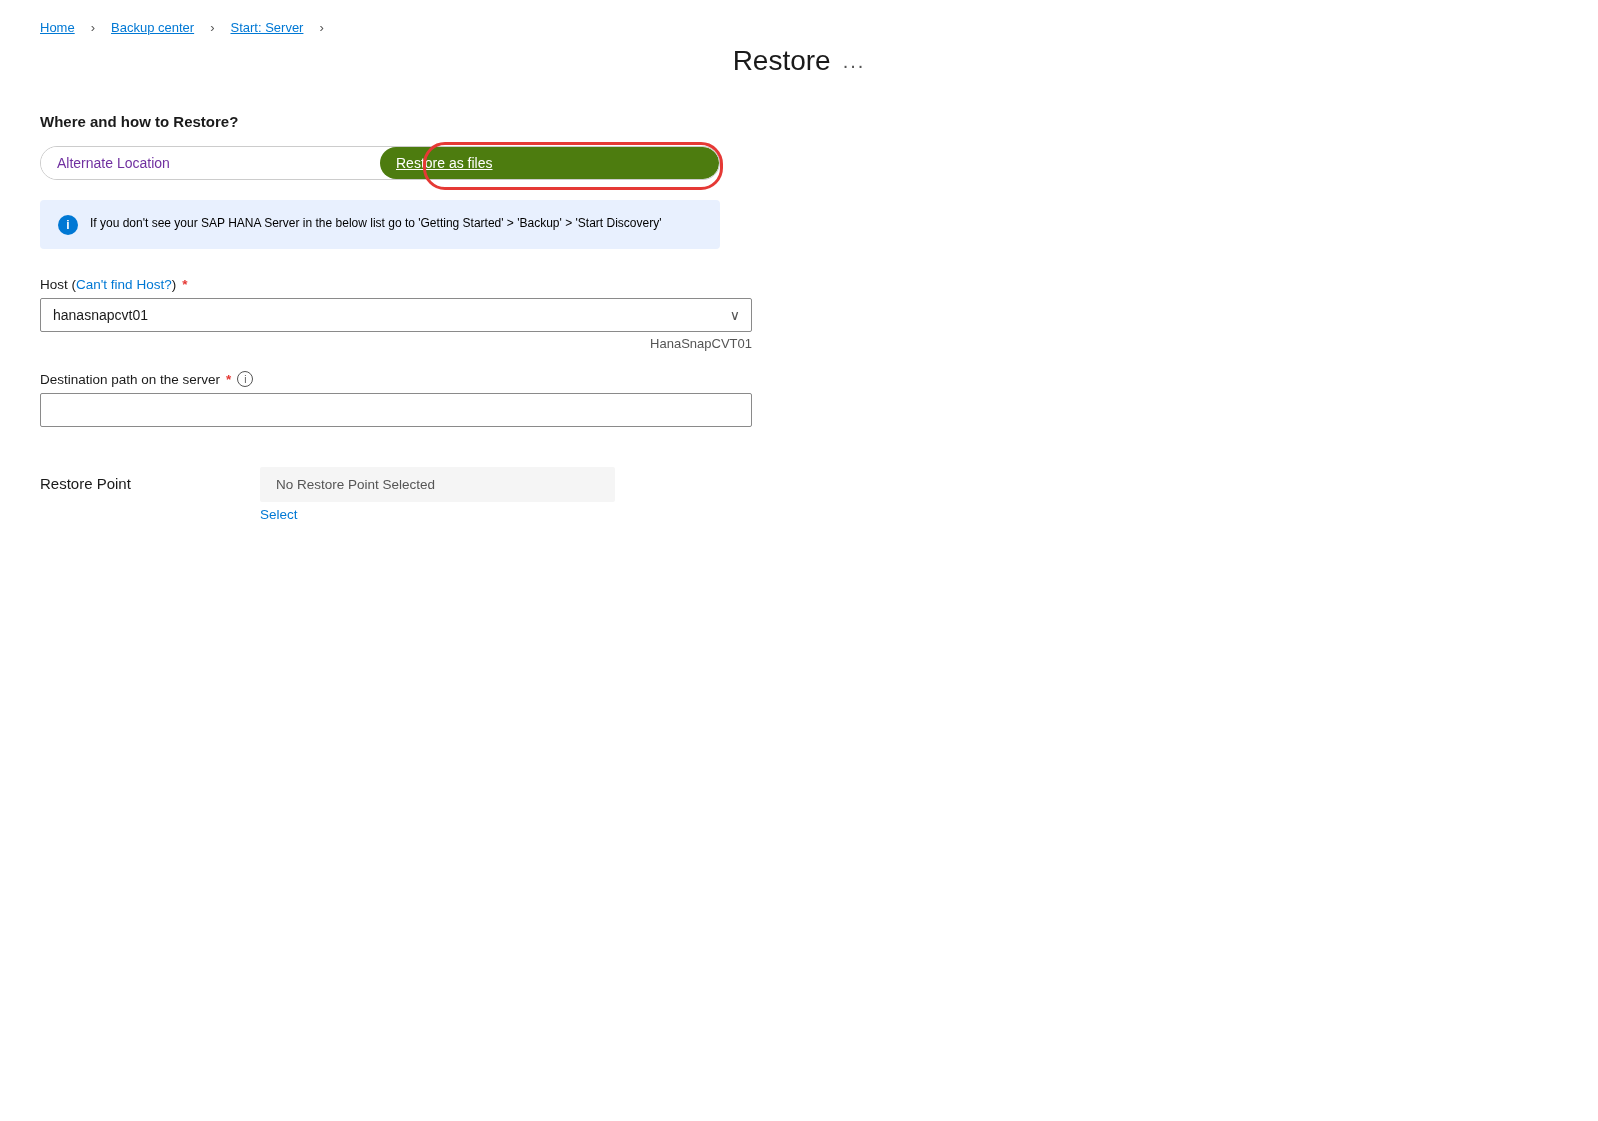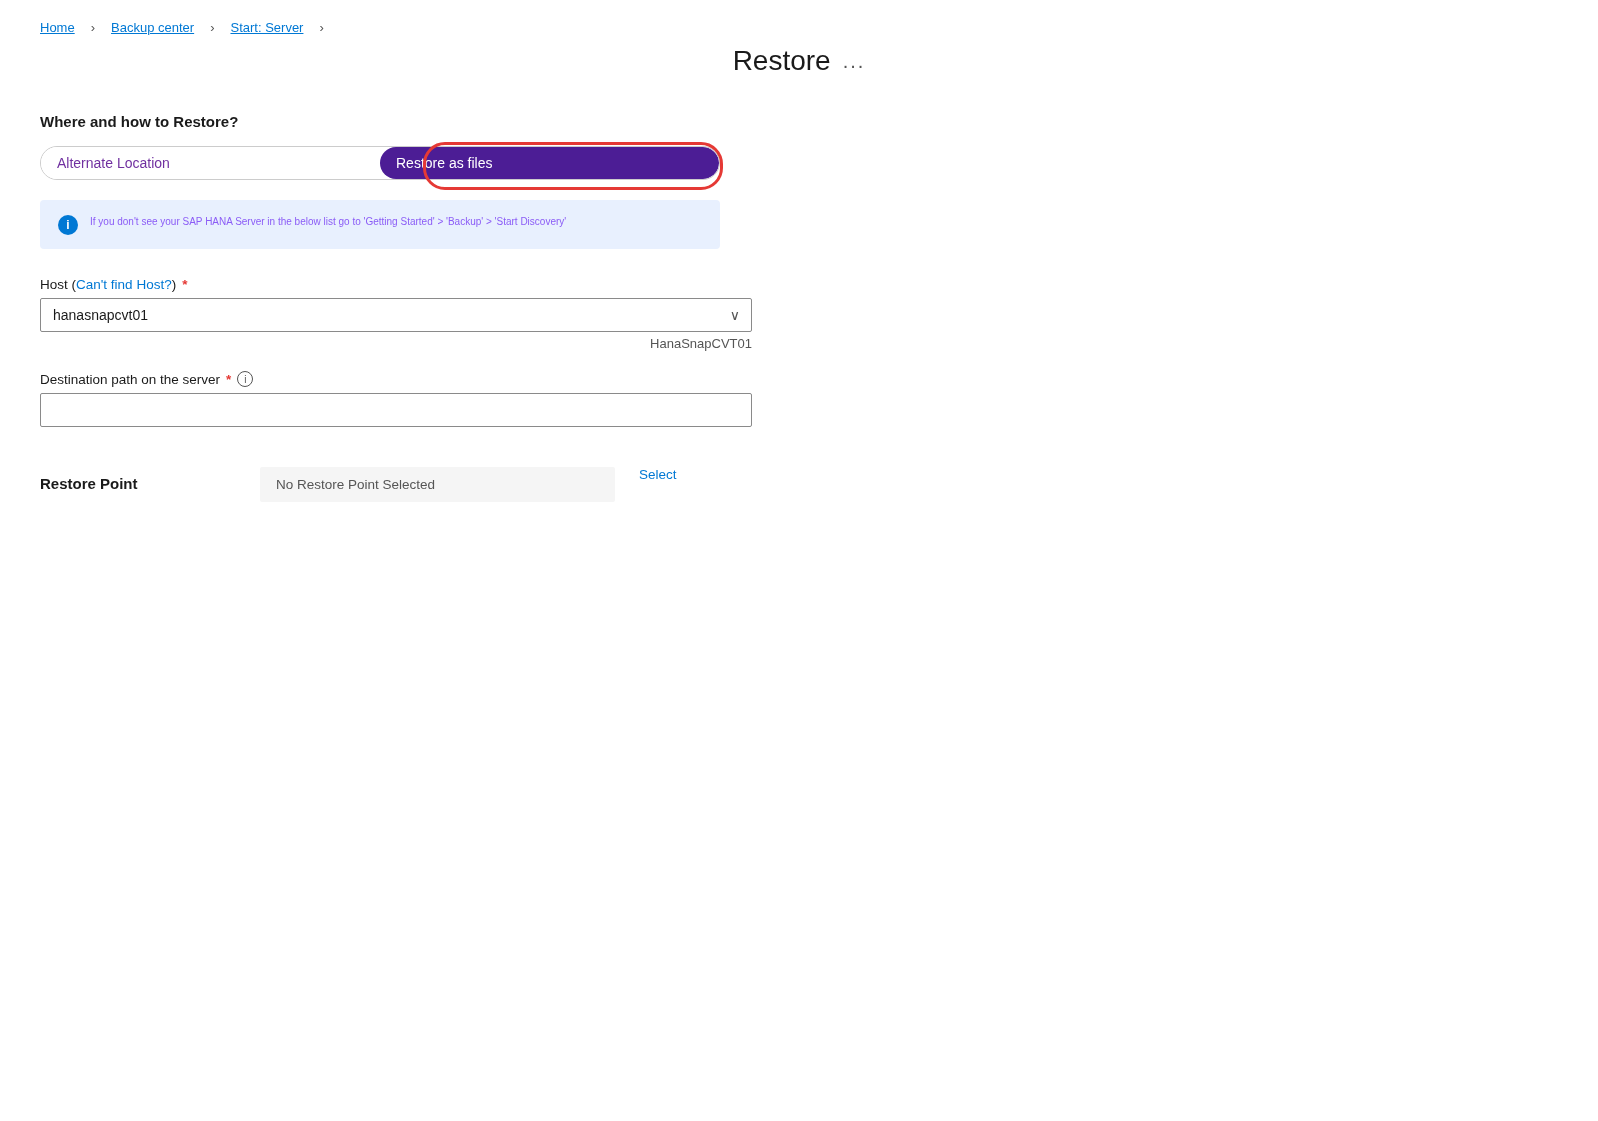--- a/index.html
+++ b/index.html
@@ -79,23 +79,24 @@
       padding: 8px 16px;
       cursor: pointer;
       font-size: 14px;
       color: #7030a0;
       background: #ffffff;
       border: none;
       outline: none;
     }
 
     .tab-item.active {
-      background: #4c1d95;
+      background: #4d7c0f;
       color: #ffffff;
       border-radius: 18px;
+      text-decoration: underline;
     }
 
     .tab-wrapper {
       position: relative;
       display: inline-block;
     }
 
     .tab-highlight-border {
       position: absolute;
       top: -4px;
@@ -129,22 +130,22 @@
       font-size: 12px;
       font-weight: 700;
       display: flex;
       align-items: center;
       justify-content: center;
       flex-shrink: 0;
       margin-top: 1px;
     }
 
     .info-text {
-      color: #8b5cf6;
-      font-size: 10px;
+      color: #000000;
+      font-size: 12px;
       line-height: 1.5;
     }
 
     .field-group {
       margin-bottom: 20px;
       width: 712px;
     }
 
     .field-label {
       font-size: 13.5px;
@@ -228,30 +229,30 @@
     }
 
     .restore-point-row {
       display: flex;
       align-items: flex-start;
       gap: 40px;
     }
 
     .restore-point-label {
       font-size: 15px;
-      font-weight: 700;
+      font-weight: 400;
       color: #1a1a1a;
       min-width: 180px;
       padding-top: 8px;
     }
 
     .restore-point-value {
       display: flex;
-      flex-direction: row;
-      gap: 24px;
+      flex-direction: column;
+      gap: 5px;
     }
 
     .no-restore-box {
       background: #f5f5f5;
       padding: 10px 180px 10px 16px;
       border-radius: 2px;
       font-size: 13.5px;
       color: #555;
     }
 

